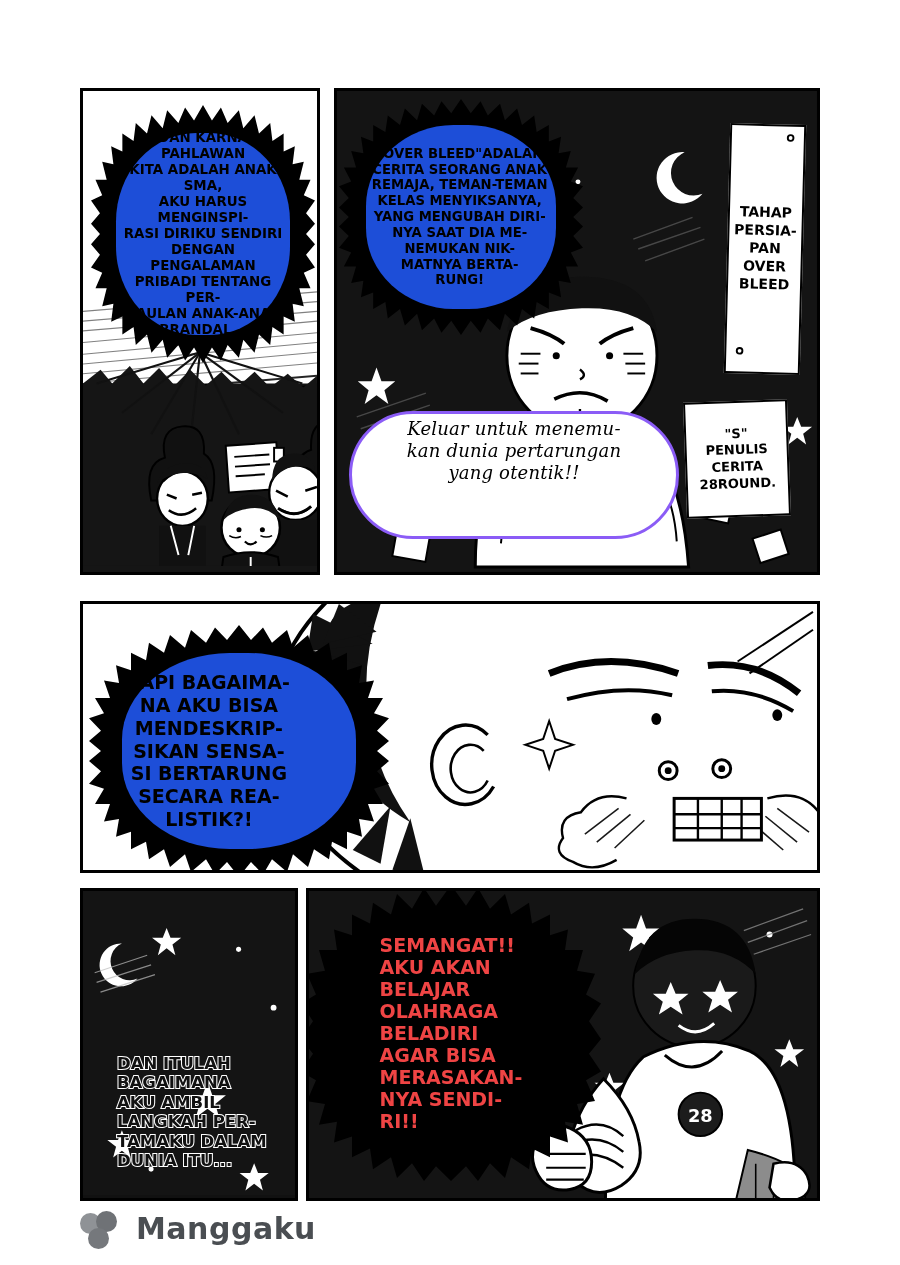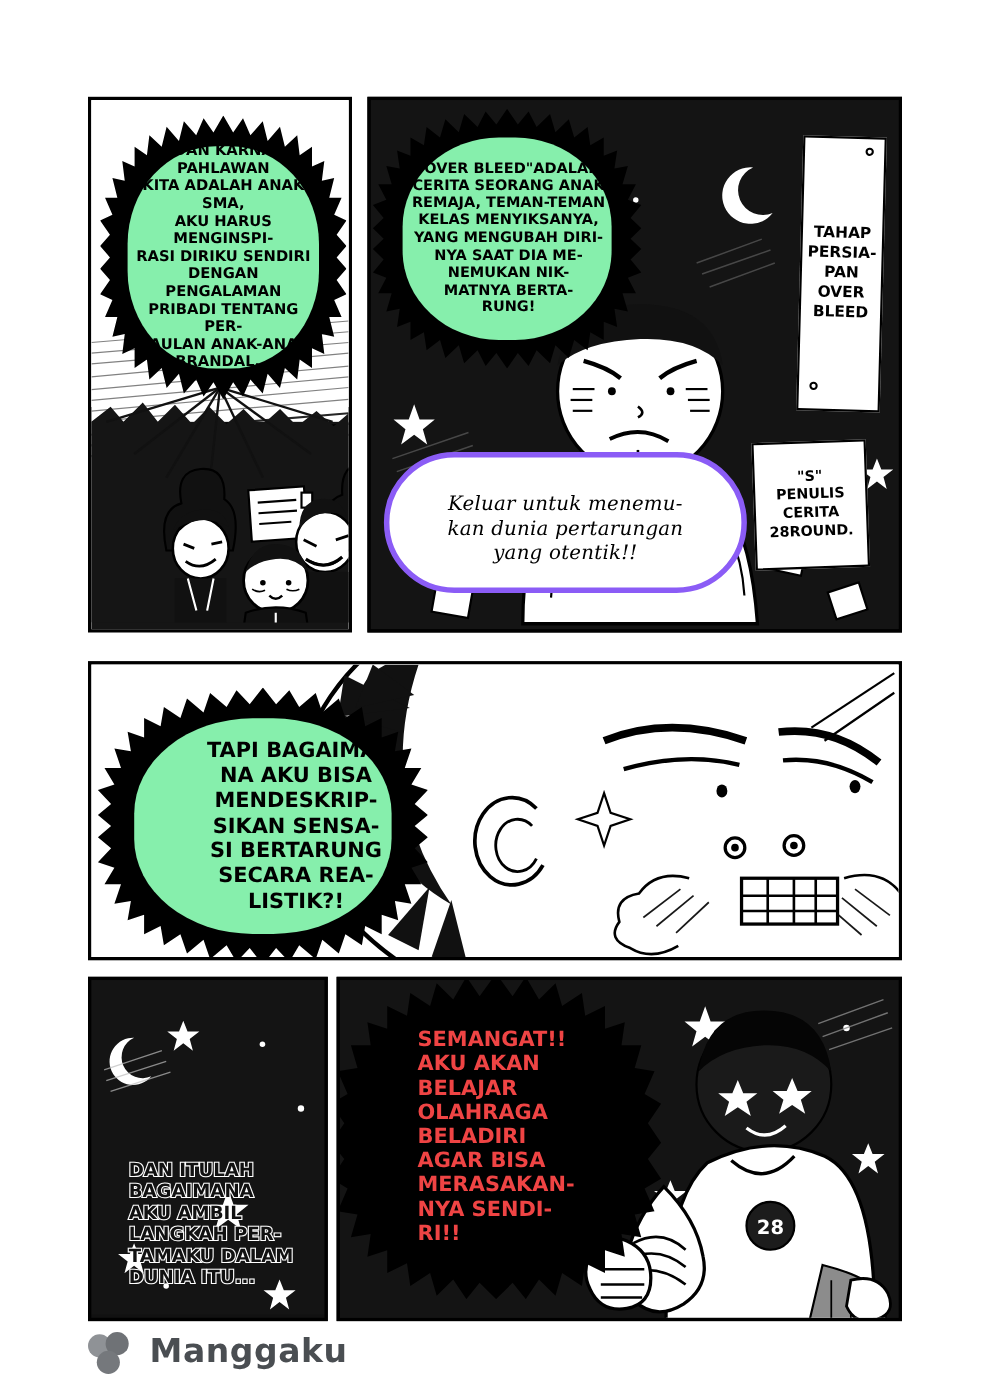--- a/index.html
+++ b/index.html
@@ -28,28 +28,28 @@
     overflow: hidden;
     box-sizing: border-box;
     background: #ffffff;
   }
   .panel.dark { background: #111111; }
 
   
   .bubble {
     position: absolute;
     background: #ffffff;
-    border: 5px solid #8b5cf6;
+    border: 3px solid #8b5cf6;
     border-radius: 48% 48% 48% 48% / 42% 42% 42% 42%;
     box-sizing: border-box;
     display: flex;
-    align-items: flex-end;
+    align-items: flex-start;
     justify-content: center;
     text-align: center;
-    padding: 20px 10px;
+    padding: 4px 10px;
   }
   .bubble .txt {
     font-family: "DejaVu Sans", sans-serif;
     font-weight: bold;
     line-height: 1.22;
     letter-spacing: 0.5px;
     color: #000;
     white-space: pre-line;
   }
   .rounded-rect {
@@ -81,25 +81,25 @@
       19% 86%, 14% 89%, 14% 82%, 9% 84%, 10% 77%, 5% 78%, 7% 71%,
       2% 71%, 5% 65%, 0% 63%, 4% 58%, 0% 54%, 4% 50%, 0% 46%, 4% 42%,
       0% 37%, 5% 35%, 2% 29%, 7% 29%, 5% 22%, 10% 23%, 9% 16%, 14% 18%,
       14% 11%, 19% 14%, 20% 7%, 25% 11%, 27% 4%, 32% 9%, 34% 2%, 39% 7%,
       42% 1%, 46% 6%
     );
   }
   .burst .core {
     position: absolute;
     inset: 11%;
-    background: #86efac;
+    background: #1d4ed8;
     border-radius: 46% 46% 46% 46% / 44% 44% 44% 44%;
     display: flex;
     align-items: center;
-    justify-content: flex-end;
+    justify-content: flex-start;
     text-align: center;
     padding: 6px;
     box-sizing: border-box;
   }
   .burst .core .txt {
     font-family: "DejaVu Sans", sans-serif;
     font-weight: bold;
     line-height: 1.2;
     color: #000;
     white-space: pre-line;

